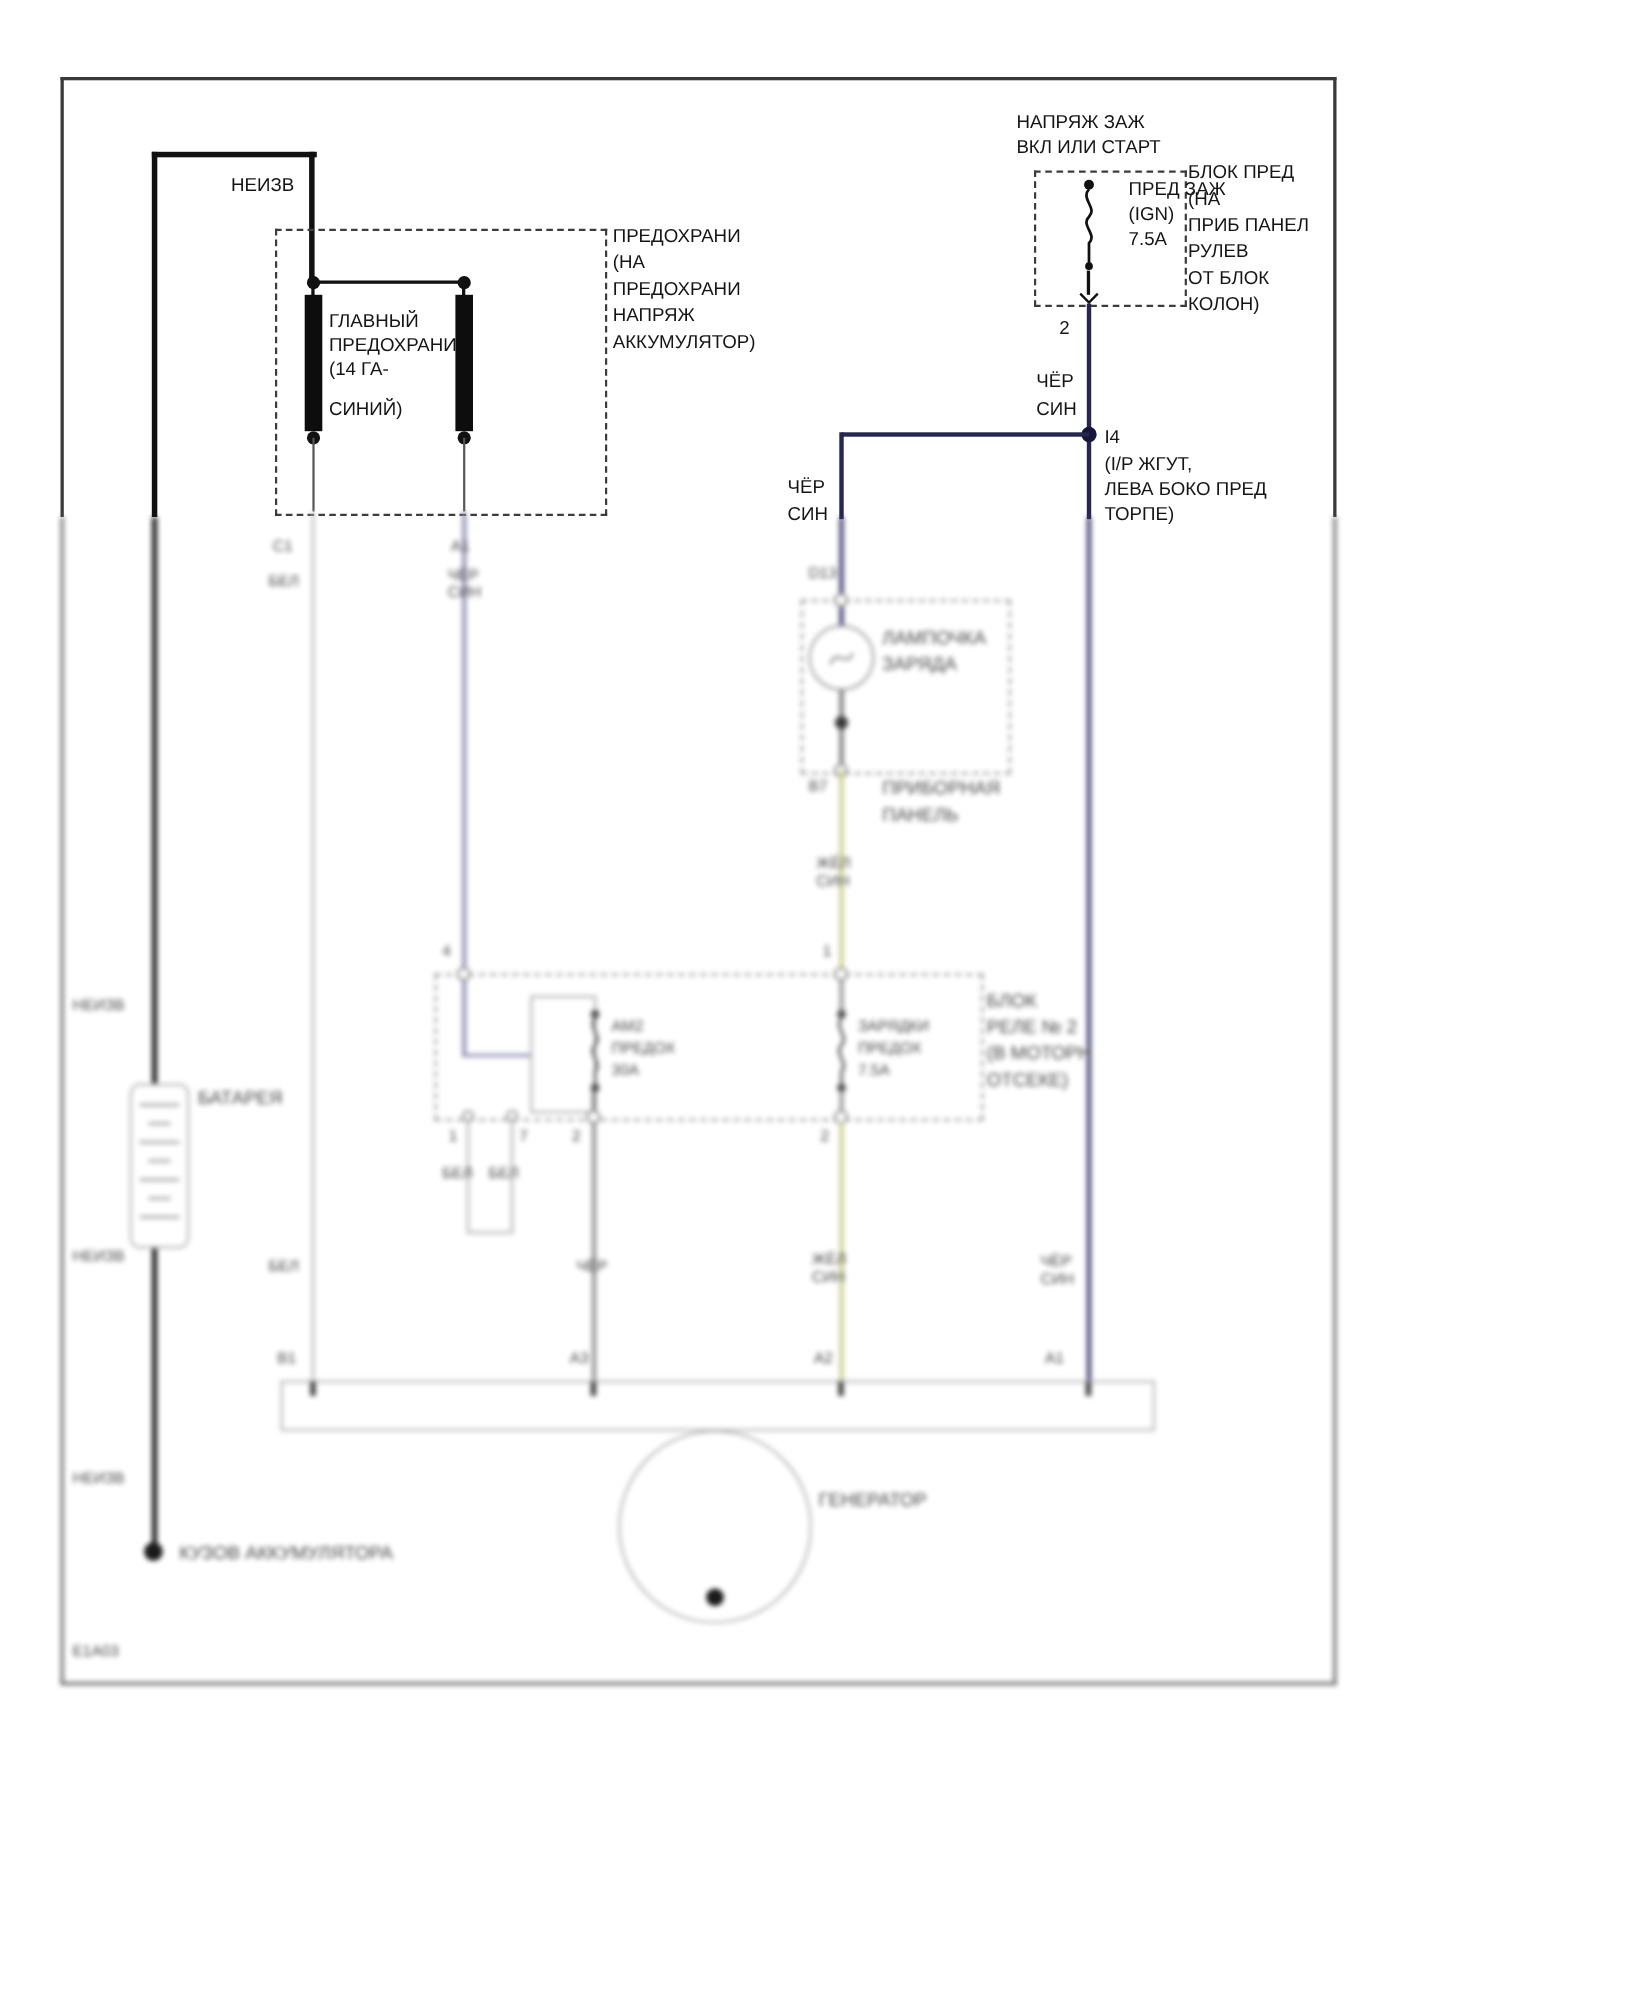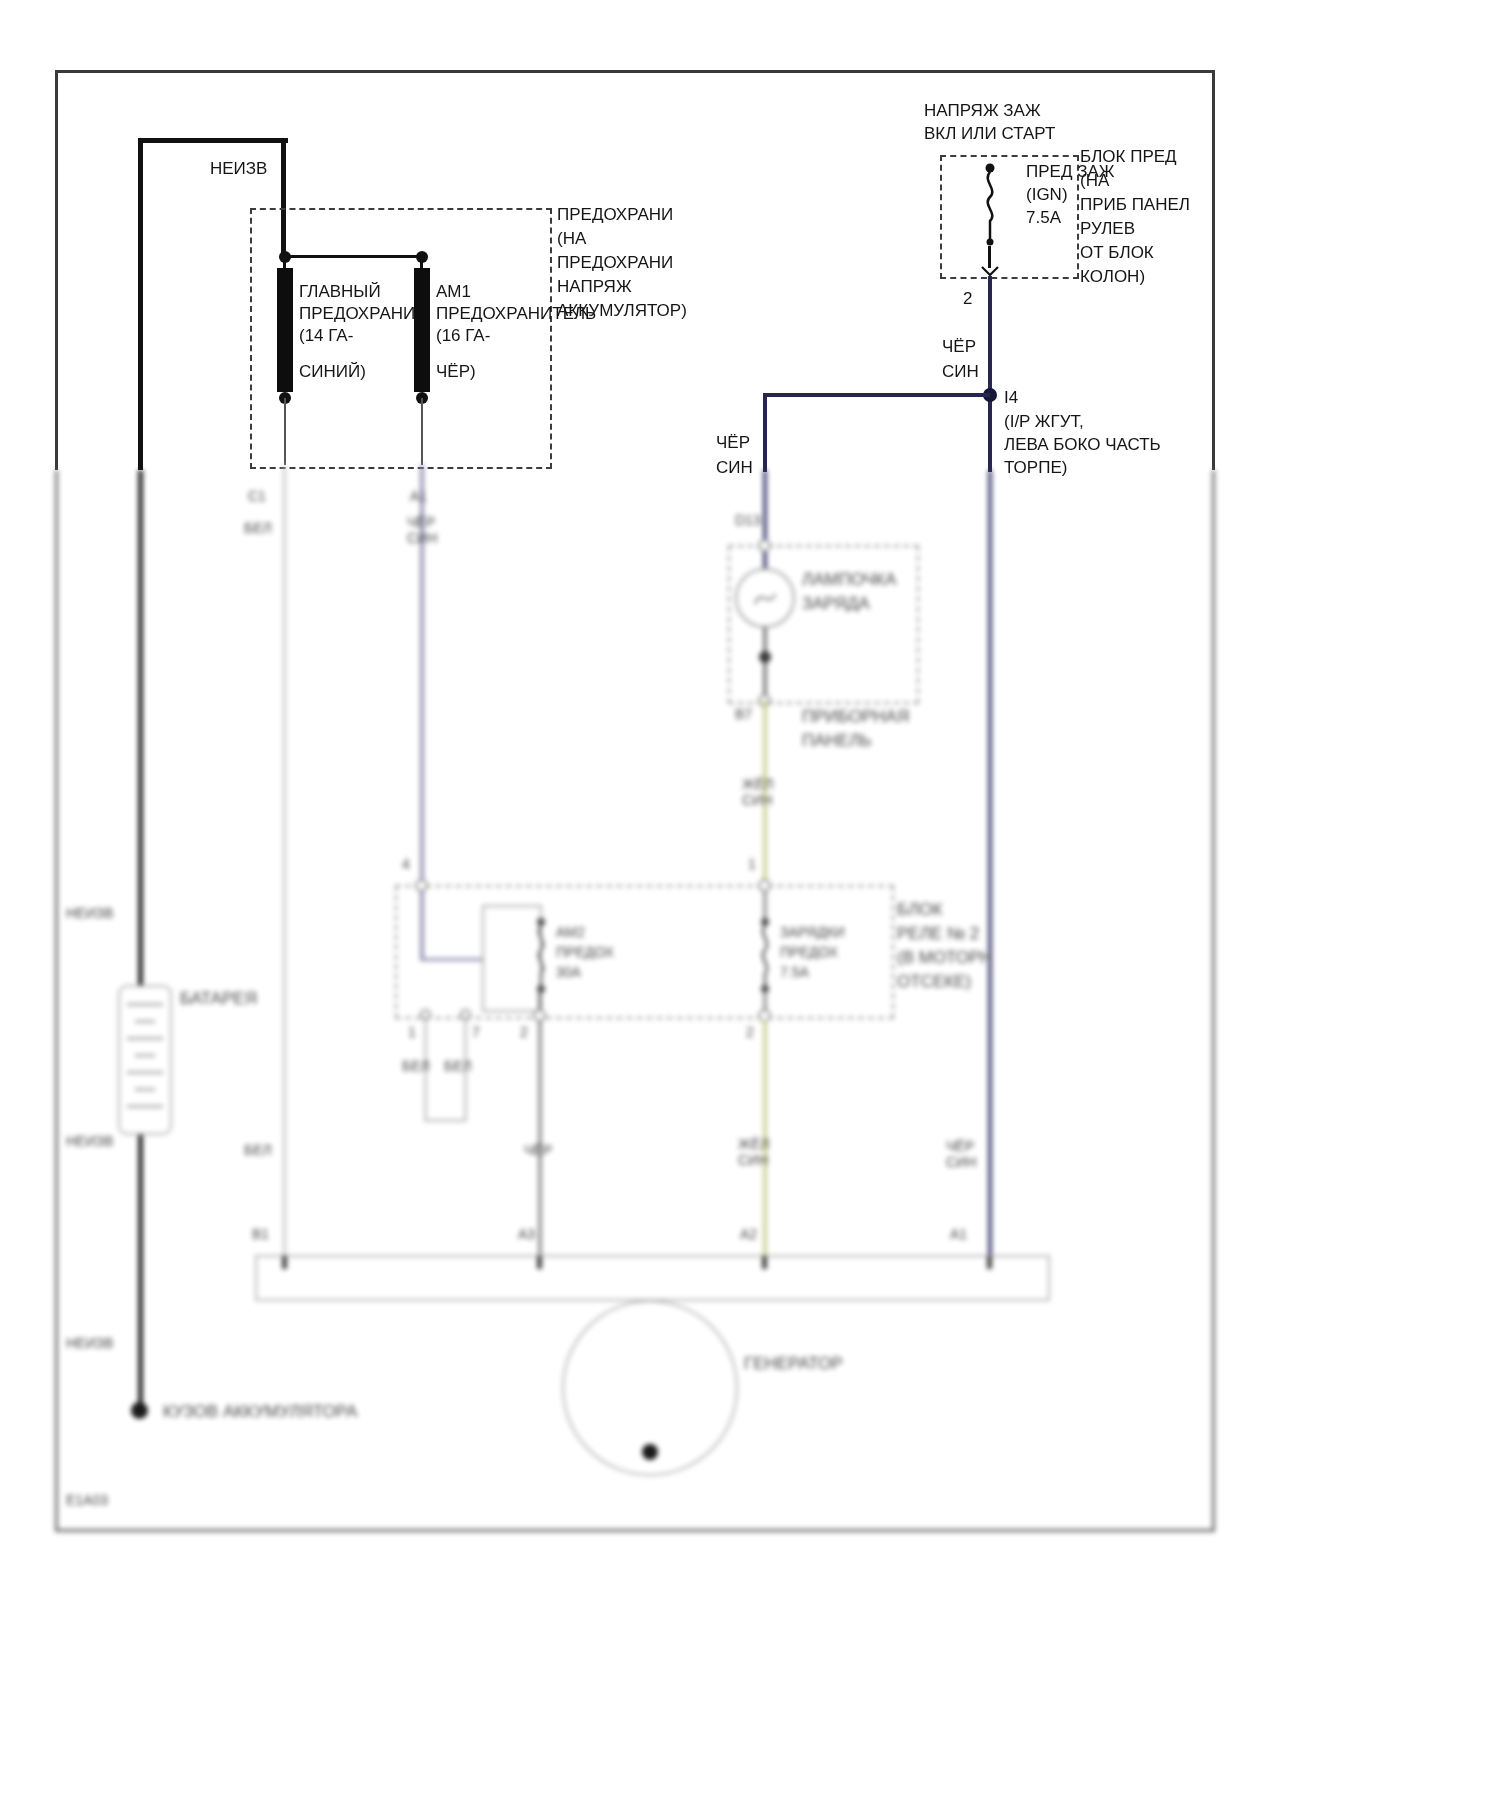--- a/index.html
+++ b/index.html
@@ -50,26 +50,20 @@
     <div class="wire" style="left:284px;top:398px;width:2px;height:67px;background:#555;"></div>
     <div class="wire" style="left:421px;top:398px;width:2px;height:67px;background:#555;"></div>
 
     <div class="lbl" style="left:299px;top:281px;">
       <div>ГЛАВНЫЙ</div>
       <div>ПРЕДОХРАНИ</div>
       <div>(14 ГА-</div>
       <div class="gap">СИНИЙ)</div>
     </div>
 
-    <div class="lbl" style="left:436px;top:281px;">
-      <div>АМ1</div>
-      <div>ПРЕДОХРАНИТЕЛЬ</div>
-      <div>(16 ГА-</div>
-      <div class="gap">ЧЁР)</div>
-    </div>
 
     <div class="lbl" style="left:557px;top:203px;line-height:24px;">
       <div>ПРЕДОХРАНИ</div>
       <div>(НА</div>
       <div>ПРЕДОХРАНИ</div>
       <div>НАПРЯЖ</div>
       <div>АККУМУЛЯТОР)</div>
     </div>
 
     <div class="lbl" style="left:924px;top:99px;line-height:23px;">
@@ -105,21 +99,21 @@
       <div>СИН</div>
     </div>
 
     <div class="wire" style="left:988px;top:276px;width:4px;height:196px;background:#26264f;"></div>
     <div class="dot" style="left:983px;top:388px;width:14px;height:14px;background:#16163a;"></div>
     <div class="wire" style="left:765px;top:393px;width:225px;height:4px;background:#26264f;"></div>
     <div class="wire" style="left:763px;top:393px;width:4px;height:79px;background:#26264f;"></div>
     <div class="lbl" style="left:1004px;top:387px;">I4</div>
     <div class="lbl" style="left:1004px;top:410px;line-height:23px;">
       <div>(I/P ЖГУТ,</div>
-      <div>ЛЕВА БОКО ЧАСТЬ</div>
+      <div>ЛЕВА БОКО ПРЕД</div>
       <div>ТОРПЕ)</div>
     </div>
     <div class="lbl" style="left:716px;top:430px;line-height:25px;">
       <div>ЧЁР</div>
       <div>СИН</div>
     </div>
   </div>
 
   <div id="blurzone">
 

